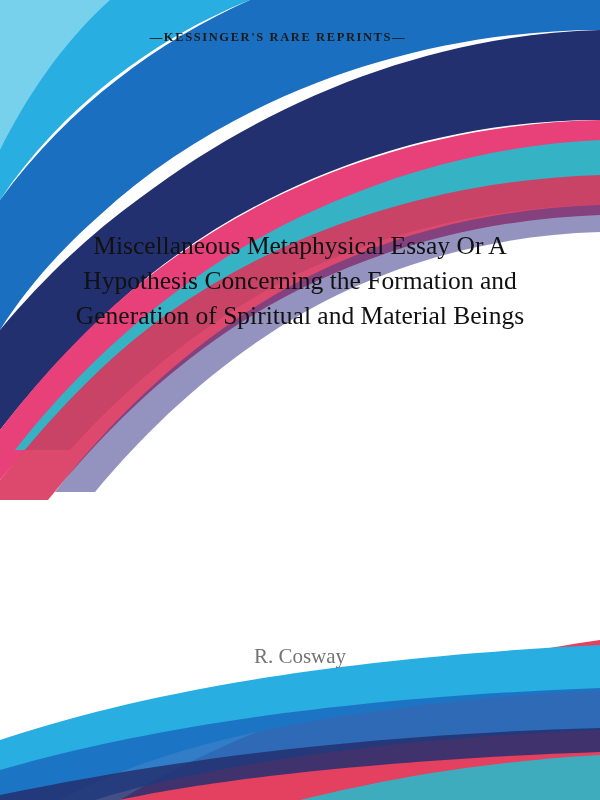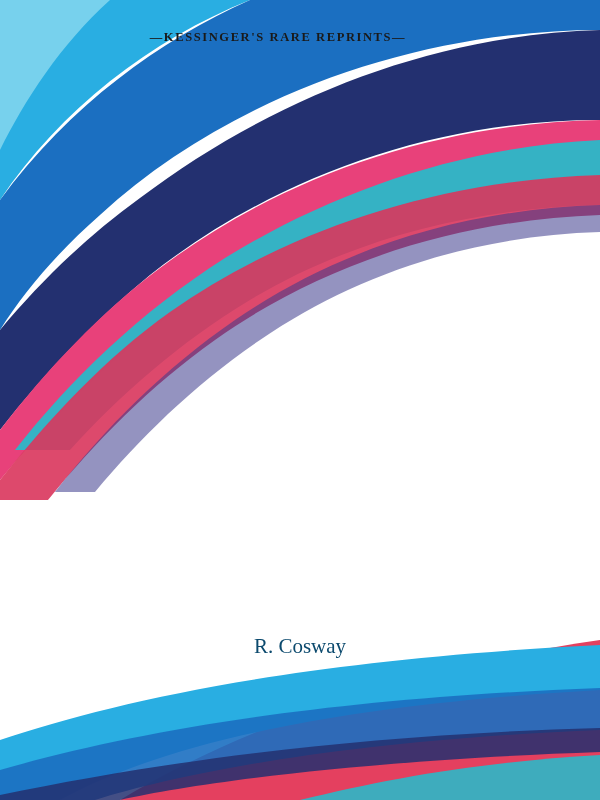--- a/index.html
+++ b/index.html
@@ -54,22 +54,22 @@
   .author-block {
     position: absolute;
     top: 630px;
     left: 56px;
     width: 488px;
     text-align: center;
   }
   .author-block .author {
     font-family: "Liberation Serif", serif;
     font-size: 21px;
-    color: #0c4a6e;
-    margin: 4px;
+    color: #737373;
+    margin: 14px;
   }
 </style>
 </head>
 <body>
 
 <div class="cover">
 
   <svg class="art-layer" viewBox="0 0 600 800" preserveAspectRatio="none" xmlns="http://www.w3.org/2000/svg">
 
     <path d="M0,0 L250,0 C150,40 60,110 0,200 Z" fill="#29AEE2"></path>
@@ -97,18 +97,21 @@
 
     <path d="M0,770 C140,730 330,698 600,688 L600,730 C350,740 185,772 95,800 L0,800 Z" fill="#1B6FC1" opacity="0.9"></path>
 
     <path d="M0,795 C160,762 350,735 600,728 L600,752 C370,760 200,782 120,800 L0,800 Z" fill="#233070" opacity="0.85"></path>
 
     <path d="M600,755 L600,800 L300,800 C390,778 480,762 600,755 Z" fill="#2BB8C8" opacity="0.9"></path>
   </svg>
 
   <div class="imprint">—KESSINGER'S RARE REPRINTS—</div>
 
+  <div class="title-block">
+    <h1 class="title">Miscellaneous Metaphysical Essay Or A Hypothesis Concerning the Formation and Generation of Spiritual and Material Beings</h1>
+  </div>
 
   <div class="author-block">
     <p class="author">R. Cosway</p>
   </div>
 
 </div>
 
 </body></html>

